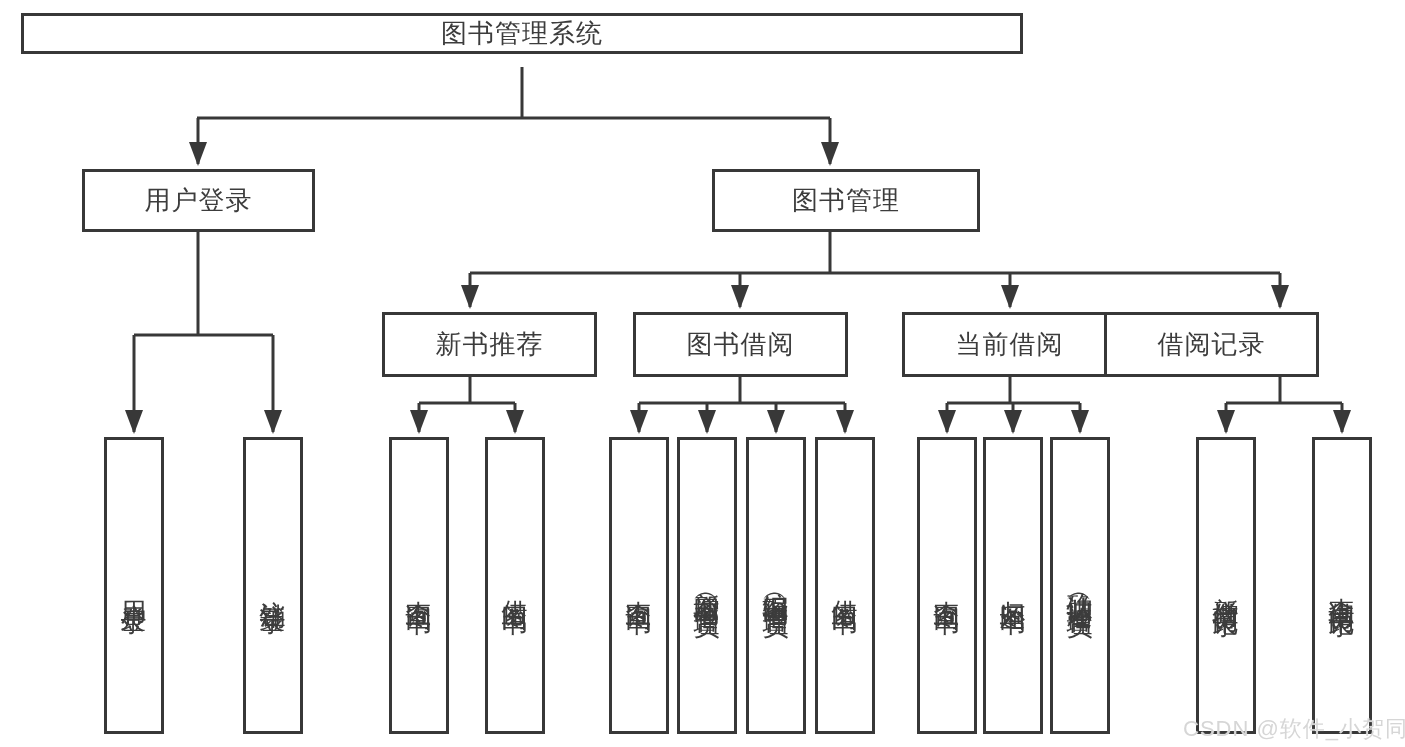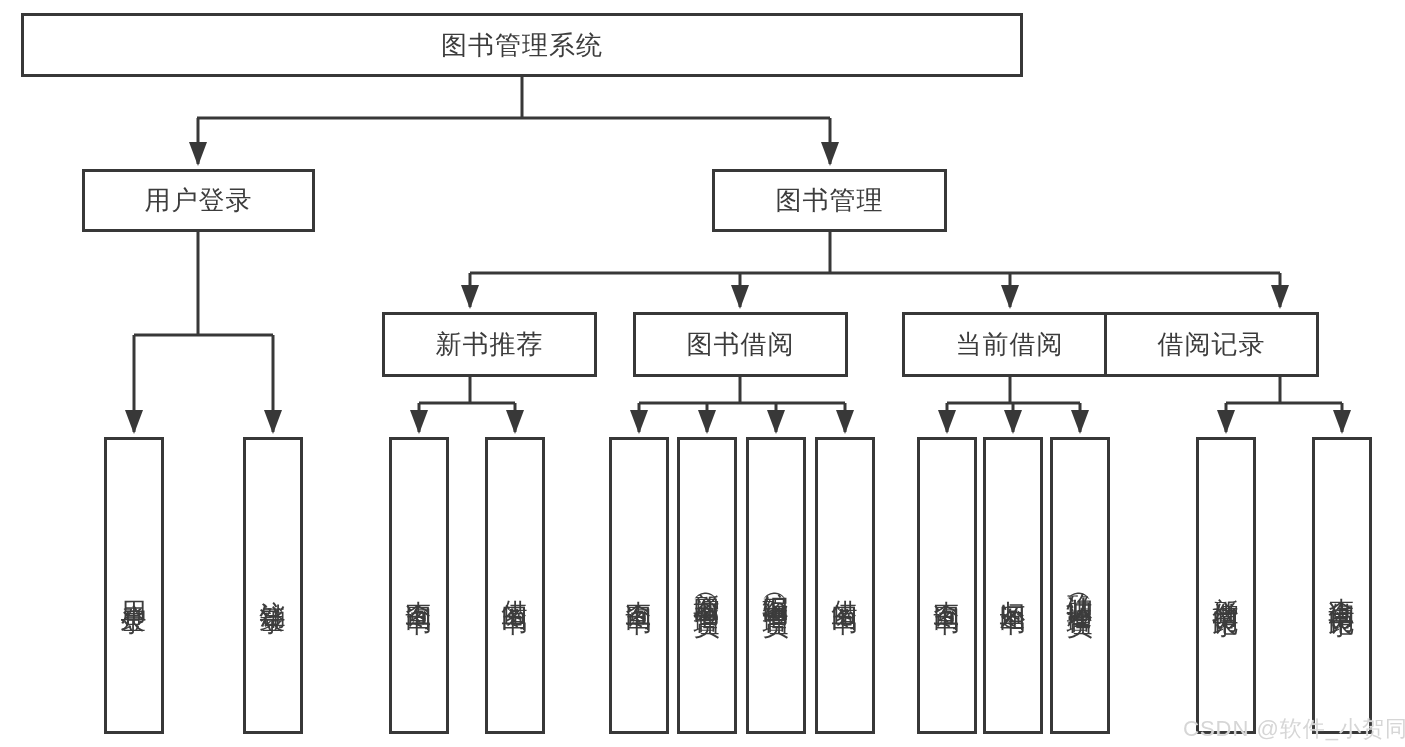--- a/index.html
+++ b/index.html
@@ -52,23 +52,23 @@
   .vbox { width: 60px; top: 437px; height: 297px; }
   .vbox span {
     writing-mode: vertical-rl;
     text-orientation: mixed;
     font-size: 26px;
     letter-spacing: 3px;
     line-height: 1;
     white-space: nowrap;
   }
   
-  .root-box   { left: 21px;   top: 13px;  width: 1002px; height: 64px; }
+  .root-box   { left: 21px;   top: 13px;  width: 1002px; height: 41px; }
   .b-user     { left: 82px;   top: 169px; width: 233px;  height: 63px; }
-  .b-mgmt     { left: 712px;  top: 169px; width: 235px;  height: 63px; }
+  .b-mgmt     { left: 712px;  top: 169px; width: 268px;  height: 63px; }
   .sec        { top: 312px; width: 215px; height: 65px; }
   .sec-0 { left: 382px; }
   .sec-1 { left: 633px; }
   .sec-2 { left: 902px; }
   .sec-3 { left: 1104px; }
   
   .lf-0  { left: 104px; }
   .lf-1  { left: 243px; }
   .lf-2  { left: 389px; }
   .lf-3  { left: 485px; }

